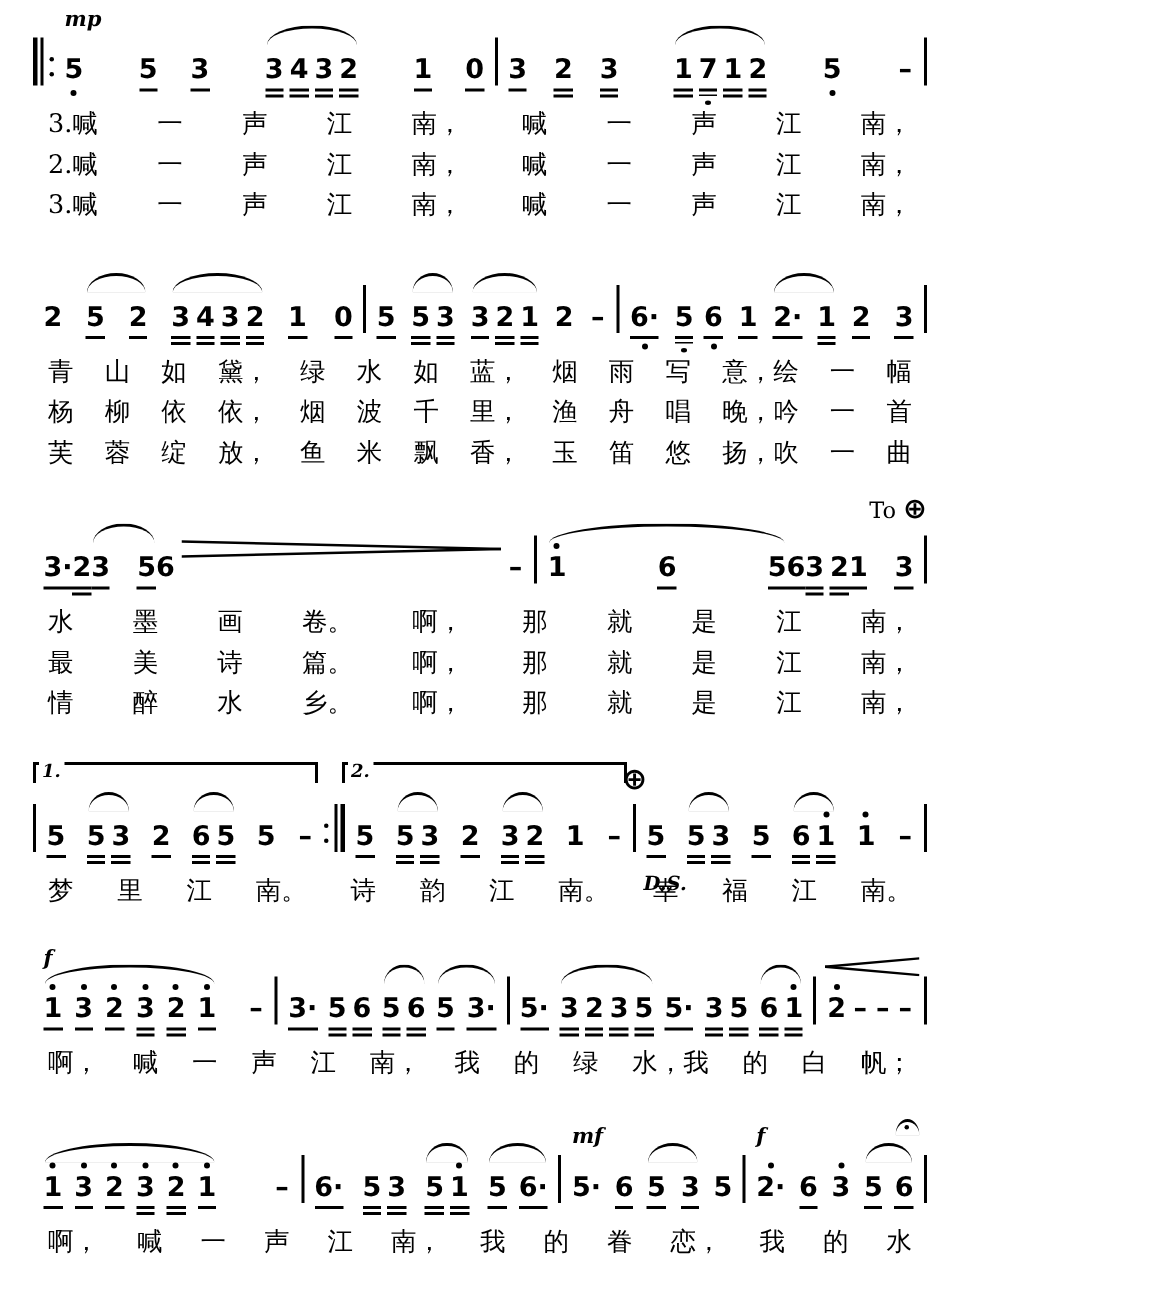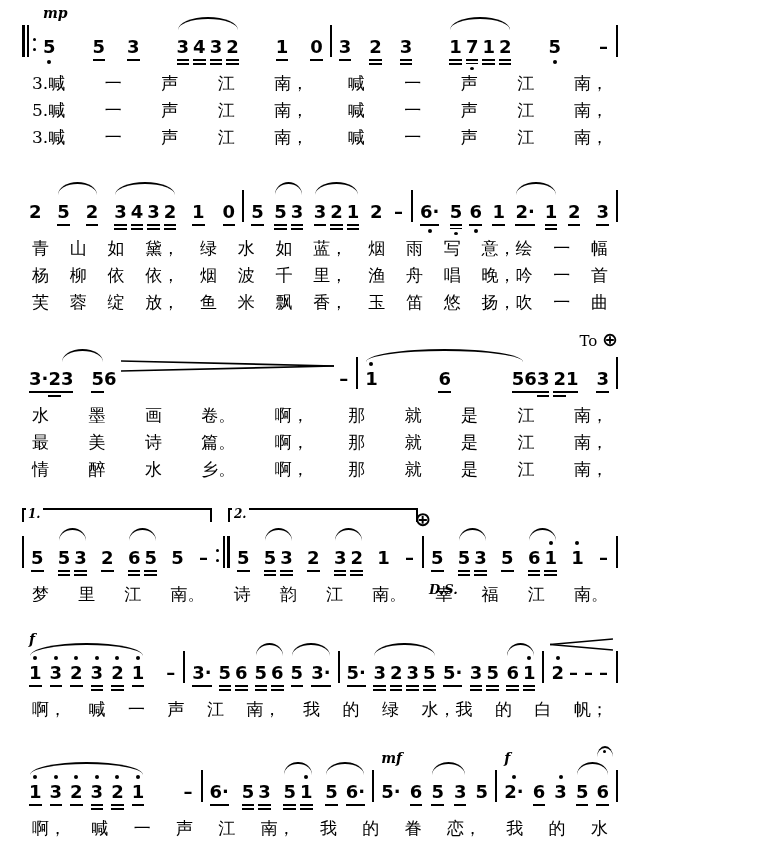--- a/index.html
+++ b/index.html
@@ -243,21 +243,21 @@
           <span class="lyr">声</span>
           <span class="lyr">江</span>
           <span class="lyr">南，</span>
           <span class="lyr">喊</span>
           <span class="lyr">一</span>
           <span class="lyr">声</span>
           <span class="lyr">江</span>
           <span class="lyr">南，</span>
         </div>
         <div class="lyr-line">
-          <span class="lyr">5.喊</span>
+          <span class="lyr">2.喊</span>
           <span class="lyr">一</span>
           <span class="lyr">声</span>
           <span class="lyr">江</span>
           <span class="lyr">南，</span>
           <span class="lyr">喊</span>
           <span class="lyr">一</span>
           <span class="lyr">声</span>
           <span class="lyr">江</span>
           <span class="lyr">南，</span>
         </div>

